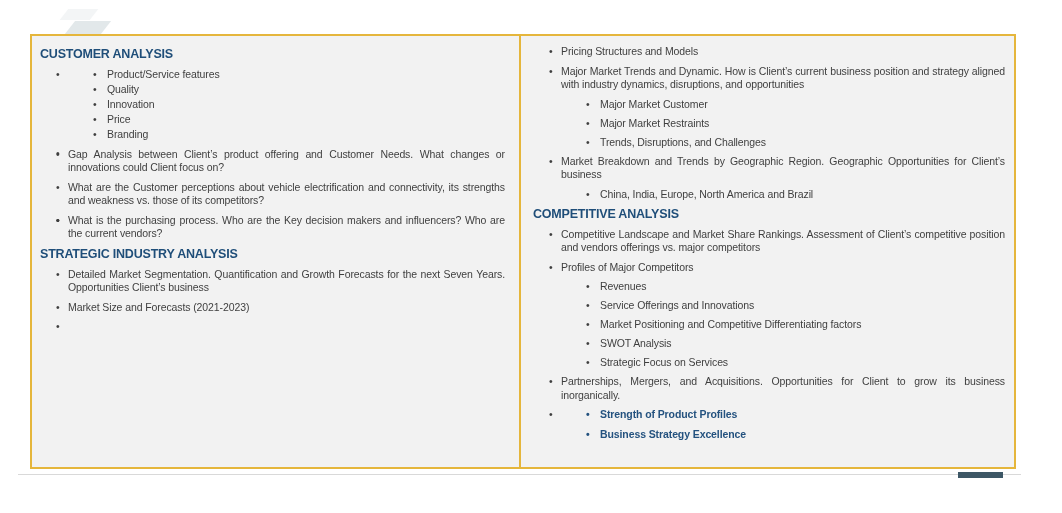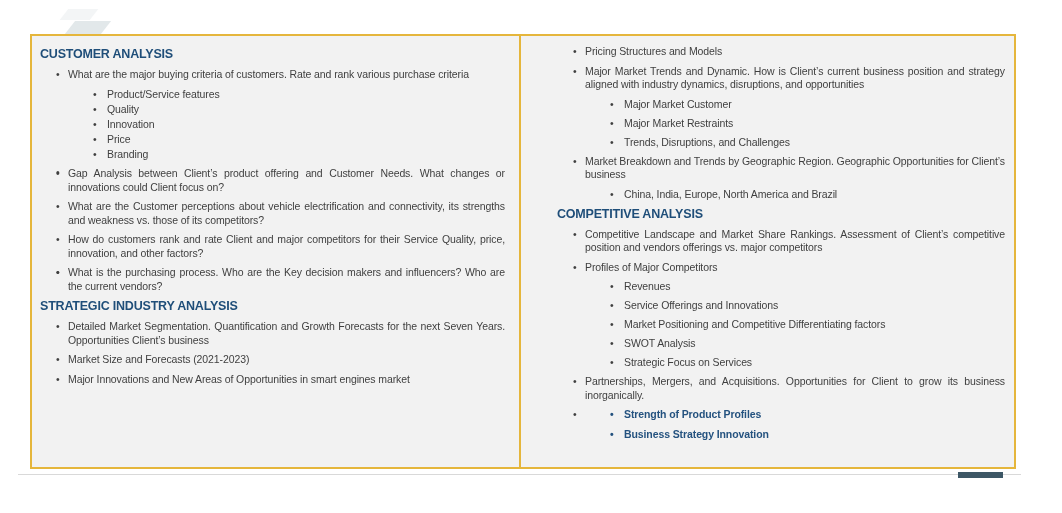--- a/index.html
+++ b/index.html
@@ -17,21 +17,20 @@
   .page{position:relative;width:1062px;height:513px;background:#ffffff;overflow:hidden;}
 
   .deco{position:absolute;transform:skewX(-38deg);}
   .deco-1{left:70px;top:21px;width:36px;height:13px;background:#e2e8ea;}
   .deco-2{left:64px;top:9px;width:30px;height:11px;background:#f3f5f6;}
 
   .content-box{
     position:absolute;left:30px;top:34px;width:986px;height:435px;
     background:var(--box-bg);border:2px solid var(--gold);
     display:flex;
-    gap:24px;
   }
   .column{height:100%;}
   .column-left{width:489px;border-right:2px solid var(--gold);padding:9px 14px 0 8px;}
   .column-right{flex:1;padding:9px 9px 0 12px;}
 
   .section-heading{
     color:var(--navy);font-weight:700;font-size:12.5px;line-height:15px;
     letter-spacing:-0.2px;margin:2px 0 6px 0;
   }
   .item{
@@ -56,55 +55,55 @@
 </head>
 <body>
 
 <div class="page">
   <div class="deco deco-2"></div>
   <div class="deco deco-1"></div>
 
   <div class="content-box">
     <div class="column column-left">
         <div class="section-heading">CUSTOMER ANALYSIS</div>
-        <div class="item level1"><span class="marker">•</span><span>What are the major buying criteria of customers. Rate and rank various purchase criteria</span></div>
+        <div class="item level1"><span class="marker">•</span></div>
         <div class="item level2"><span class="marker">•</span><span>Product/Service features</span></div>
         <div class="item level2"><span class="marker">•</span><span>Quality</span></div>
         <div class="item level2"><span class="marker">•</span><span>Innovation</span></div>
         <div class="item level2"><span class="marker">•</span><span>Price</span></div>
         <div class="item level2"><span class="marker">•</span><span>Branding</span></div>
         <div class="item level1"><span class="marker">•</span></div>
         <div class="item level1"><span class="marker">•</span><span>Gap Analysis between Client’s product offering and Customer Needs. What changes or innovations could Client focus on?</span></div>
         <div class="item level1"><span class="marker">•</span><span>What are the Customer perceptions about vehicle electrification and connectivity, its strengths and weakness vs. those of its competitors?</span></div>
-        <div class="item level1"><span class="marker">•</span><span>How do customers rank and rate Client and major competitors for their Service Quality, price, innovation, and other factors?</span></div>
+        <div class="item level1"><span class="marker">•</span></div>
         <div class="item level1"><span class="marker">•</span></div>
         <div class="item level1"><span class="marker">•</span><span>What is the purchasing process. Who are the Key decision makers and influencers? Who are the current vendors?</span></div>
         <div class="section-heading">STRATEGIC INDUSTRY ANALYSIS</div>
         <div class="item level1"><span class="marker">•</span><span>Detailed Market Segmentation. Quantification and Growth Forecasts for the next Seven Years. Opportunities Client’s business</span></div>
         <div class="item level1"><span class="marker">•</span><span>Market Size and Forecasts (2021-2023)</span></div>
-        <div class="item level1"><span class="marker">•</span><span>Major Innovations and New Areas of Opportunities in smart engines market</span></div>
+        <div class="item level1"><span class="marker">•</span></div>
       </div>
     <div class="column column-right">
         <div class="item level1"><span class="marker">•</span><span>Pricing Structures and Models</span></div>
         <div class="item level1"><span class="marker">•</span><span>Major Market Trends and Dynamic. How is Client’s current business position and strategy aligned with industry dynamics, disruptions, and opportunities</span></div>
         <div class="item level2"><span class="marker">•</span><span>Major Market Customer</span></div>
         <div class="item level2"><span class="marker">•</span><span>Major Market Restraints</span></div>
         <div class="item level2"><span class="marker">•</span><span>Trends, Disruptions, and Challenges</span></div>
         <div class="item level1"><span class="marker">•</span><span>Market Breakdown and Trends by Geographic Region. Geographic Opportunities for Client’s business</span></div>
         <div class="item level2"><span class="marker">•</span><span>China, India, Europe, North America and Brazil</span></div>
         <div class="section-heading">COMPETITIVE ANALYSIS</div>
         <div class="item level1"><span class="marker">•</span><span>Competitive Landscape and Market Share Rankings. Assessment of Client’s competitive position and vendors offerings vs. major competitors</span></div>
         <div class="item level1"><span class="marker">•</span><span>Profiles of Major Competitors</span></div>
         <div class="item level2"><span class="marker">•</span><span>Revenues</span></div>
         <div class="item level2"><span class="marker">•</span><span>Service Offerings and Innovations</span></div>
         <div class="item level2"><span class="marker">•</span><span>Market Positioning and Competitive Differentiating factors</span></div>
         <div class="item level2"><span class="marker">•</span><span>SWOT Analysis</span></div>
         <div class="item level2"><span class="marker">•</span><span>Strategic Focus on Services</span></div>
         <div class="item level1"><span class="marker">•</span><span>Partnerships, Mergers, and Acquisitions. Opportunities for Client to grow its business inorganically.</span></div>
         <div class="item level1"><span class="marker">•</span></div>
         <div class="item level2 highlight"><span class="marker">•</span><span>Strength of Product Profiles</span></div>
-        <div class="item level2 highlight"><span class="marker">•</span><span>Business Strategy Innovation</span></div>
+        <div class="item level2 highlight"><span class="marker">•</span><span>Business Strategy Excellence</span></div>
       </div>
   </div>
 
   <div class="bottom-line"></div>
   <div class="bottom-bar"></div>
 </div>
 
 </body></html>

